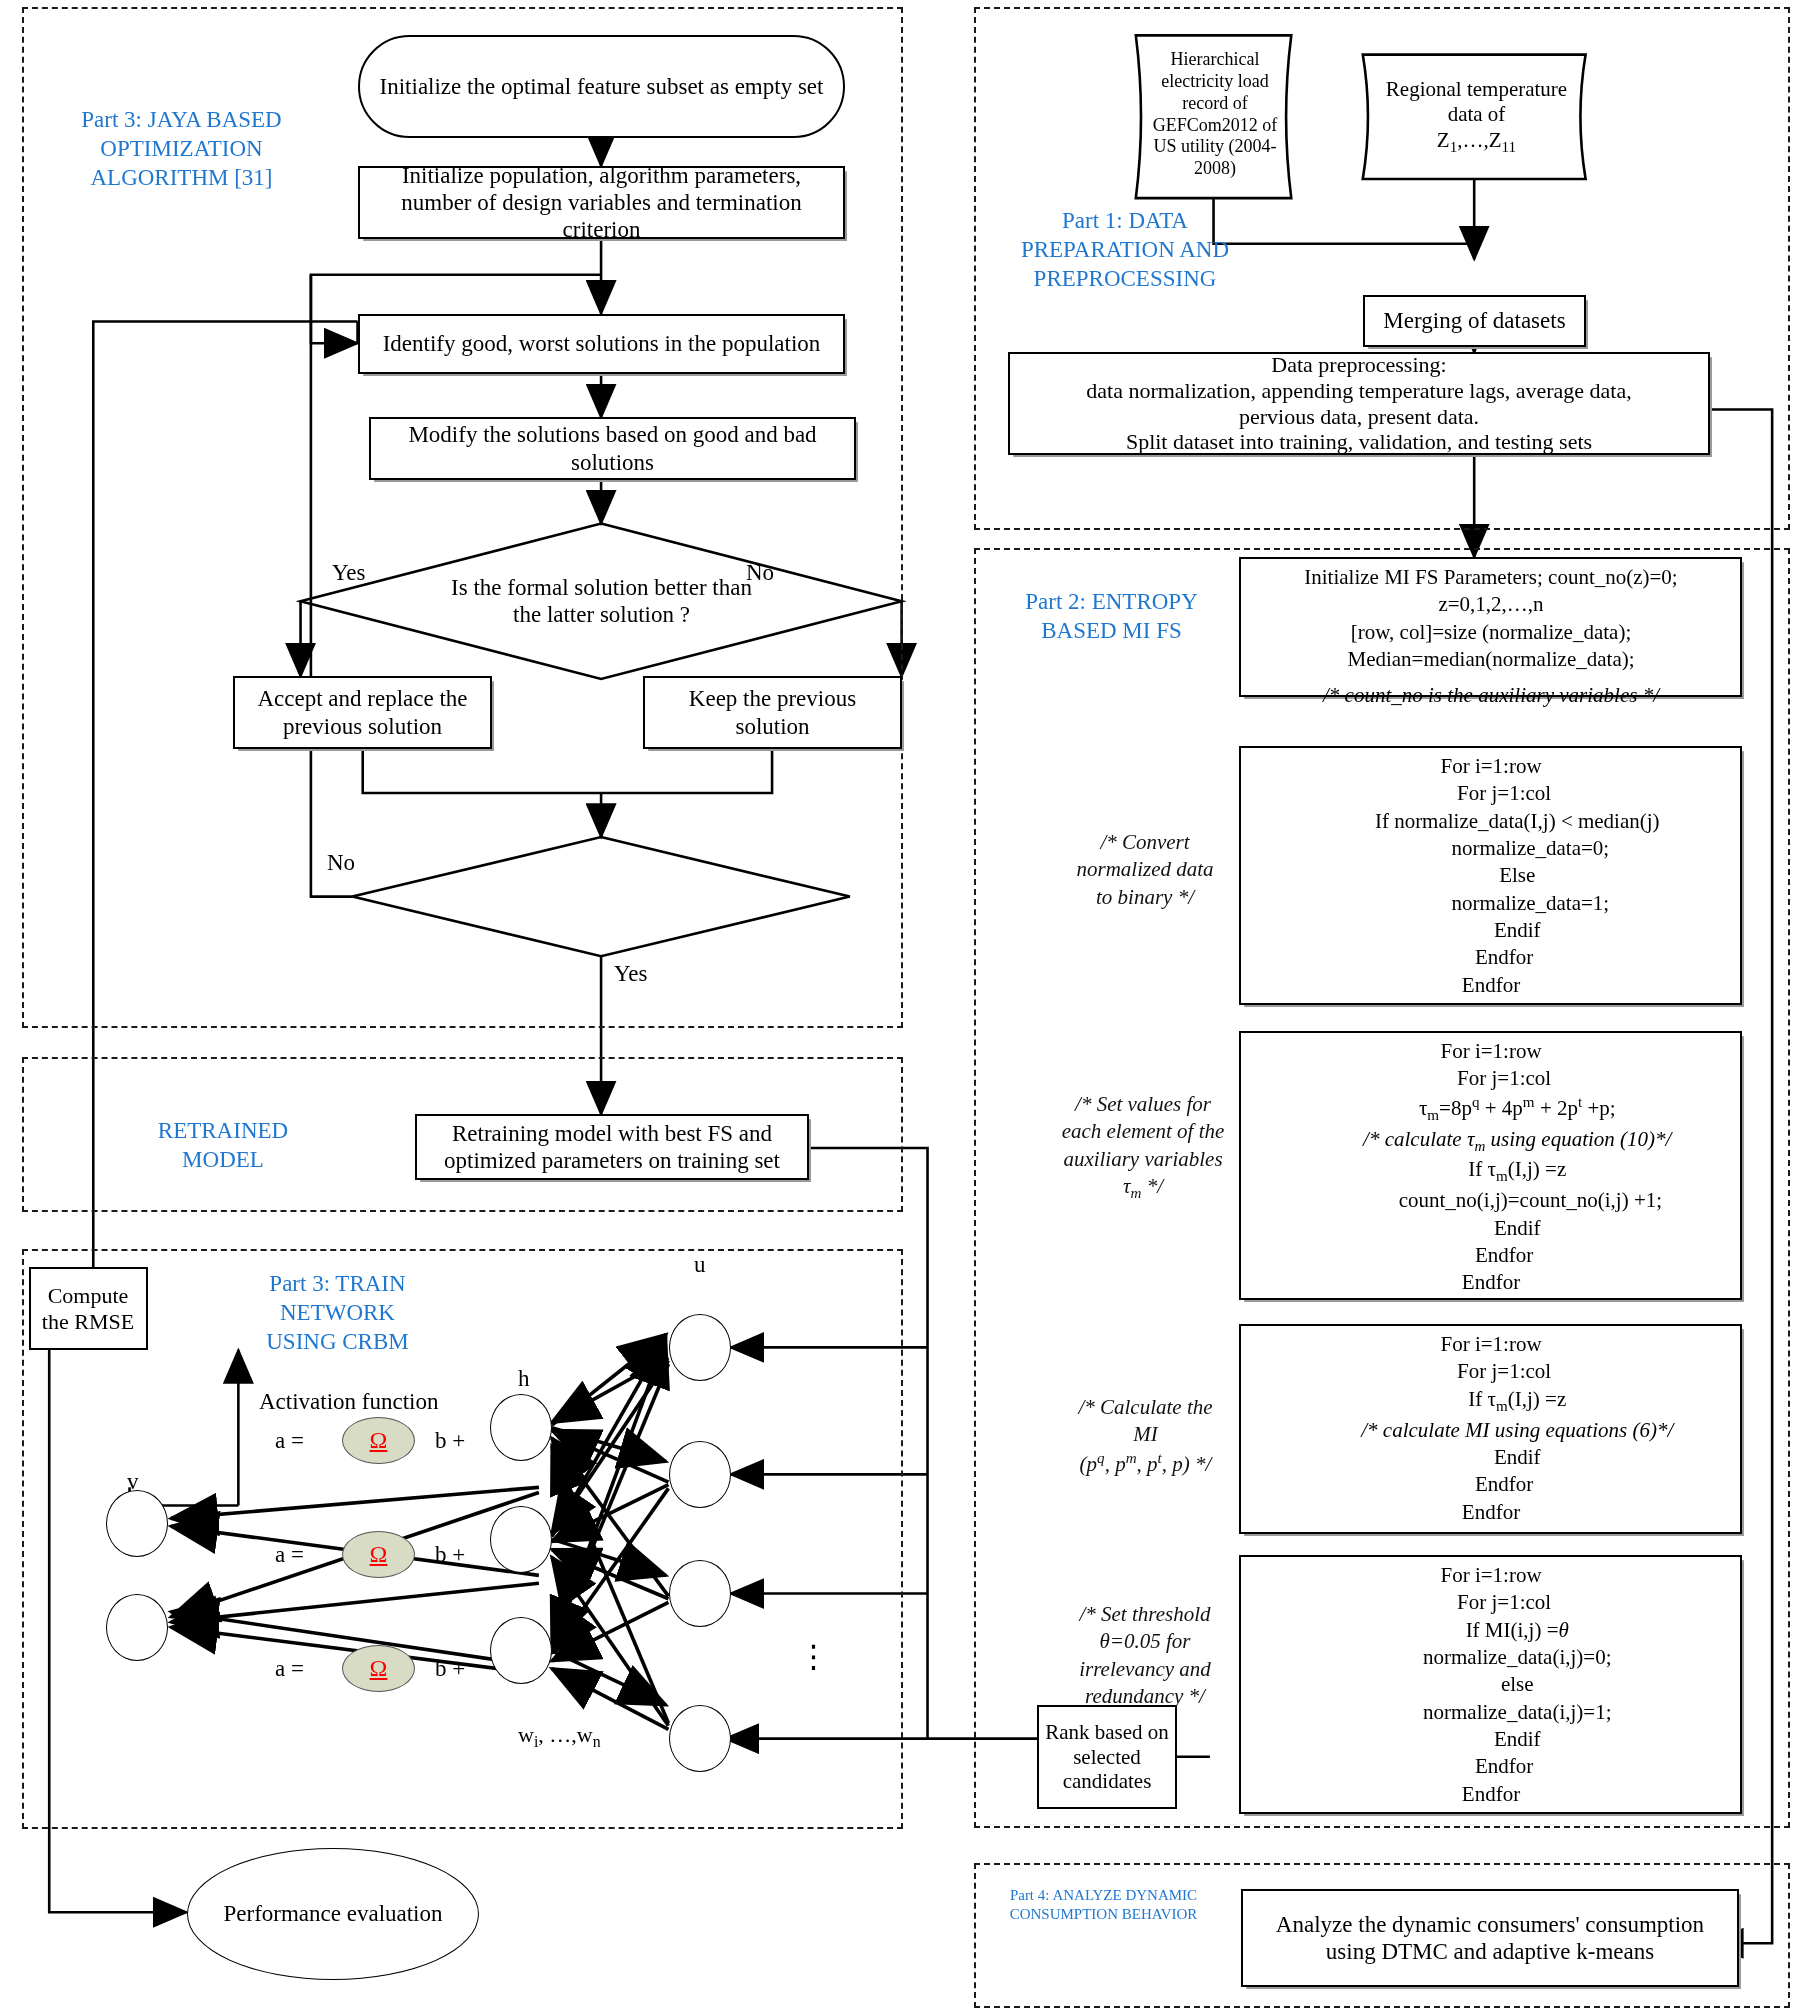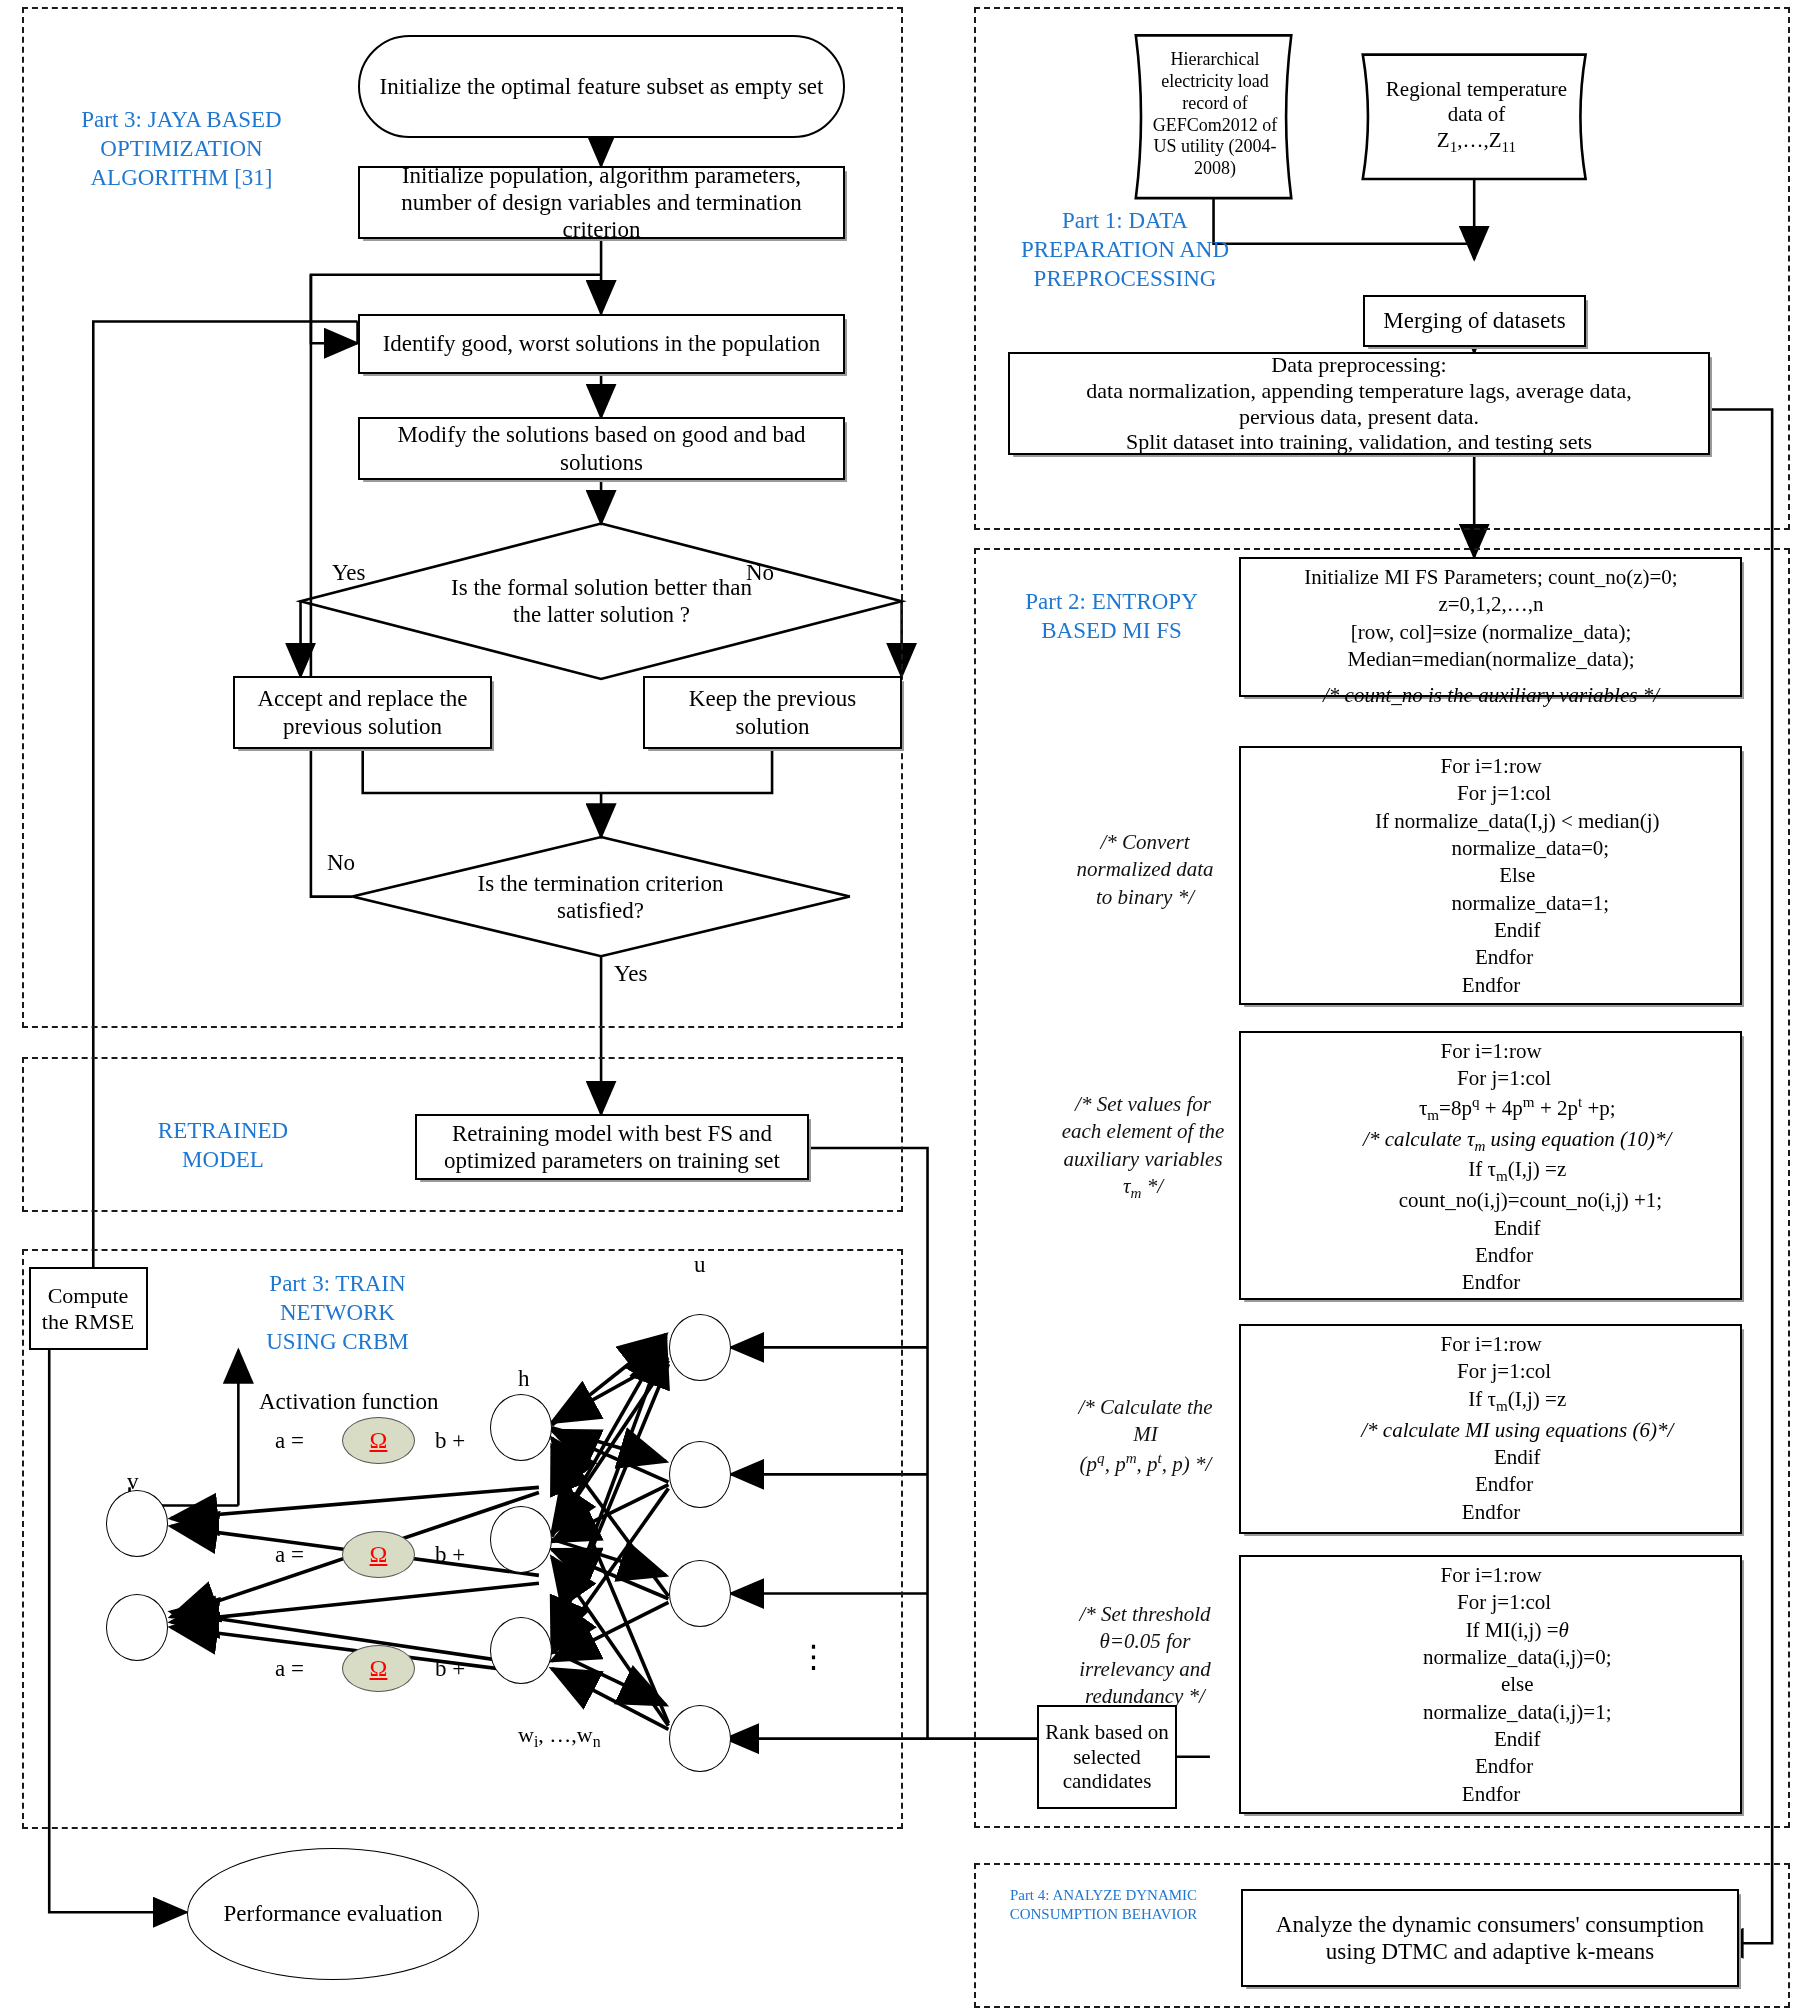--- a/index.html
+++ b/index.html
@@ -184,41 +184,38 @@
   </div>
 
   <div class="node shadow" style="left:358px;top:166px;width:487px;height:73px;font-size:23px;">
     <span>Initialize population, algorithm parameters, number of design variables and termination criterion</span>
   </div>
 
   <div class="node shadow" style="left:358px;top:314px;width:487px;height:60px;font-size:23px;">
     <span>Identify good, worst solutions in the population</span>
   </div>
 
-  <div class="node shadow" style="left:358px;top:417px;width:487px;height:63px;font-size:23px;">
+  <div class="node shadow" style="left:369px;top:417px;width:487px;height:63px;font-size:23px;">
     <span>Modify the solutions based on good and bad solutions</span>
   </div>
 
   <div class="diamond-text" style="left:446px;top:557px;width:311px;height:88px;font-size:23px;">
     <span>Is the formal solution better than the latter solution ?</span>
   </div>
   <div class="plain" style="left:332px;top:560px;font-size:23px;">Yes</div>
   <div class="plain" style="left:746px;top:560px;font-size:23px;">No</div>
 
   <div class="node shadow" style="left:233px;top:676px;width:259px;height:73px;font-size:23px;">
     <span>Accept and replace the previous solution</span>
   </div>
 
   <div class="node shadow" style="left:643px;top:676px;width:259px;height:73px;font-size:23px;">
     <span>Keep the previous solution</span>
   </div>
 
-  <div class="diamond-text" style="left:466px;top:858px;width:269px;height:78px;font-size:23px;">
-    <span>Is the termination criterion satisfied?</span>
-  </div>
   <div class="plain" style="left:327px;top:850px;font-size:23px;">No</div>
   <div class="plain" style="left:614px;top:961px;font-size:23px;">Yes</div>
 
   <div class="partlabel" style="left:140px;top:1117px;width:166px;font-size:23px;">RETRAINED MODEL</div>
   <div class="node shadow" style="left:415px;top:1114px;width:394px;height:66px;font-size:23px;">
     <span>Retraining model with best FS and optimized parameters on training set</span>
   </div>
 
   <div class="partlabel" style="left:244px;top:1270px;width:187px;font-size:23px;">Part 3: TRAIN NETWORK USING CRBM</div>
 

